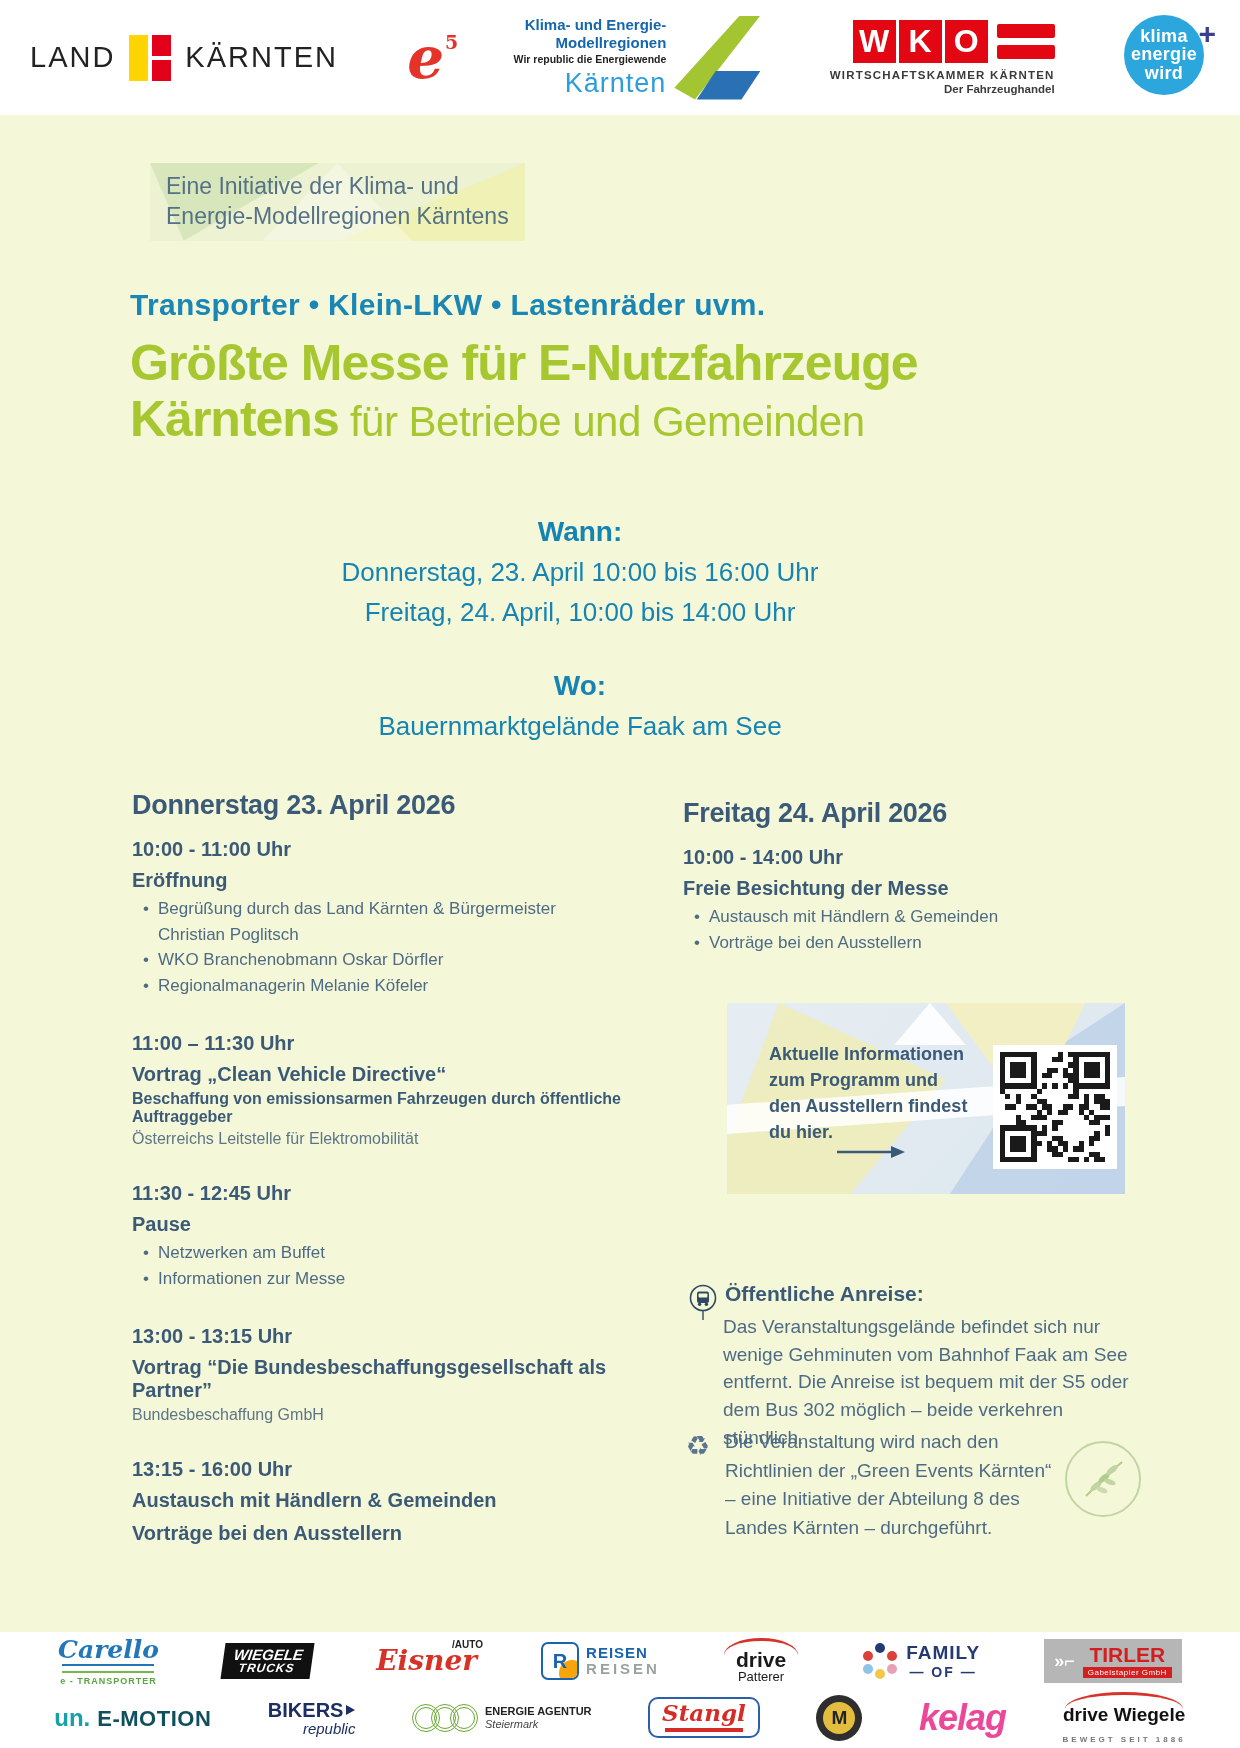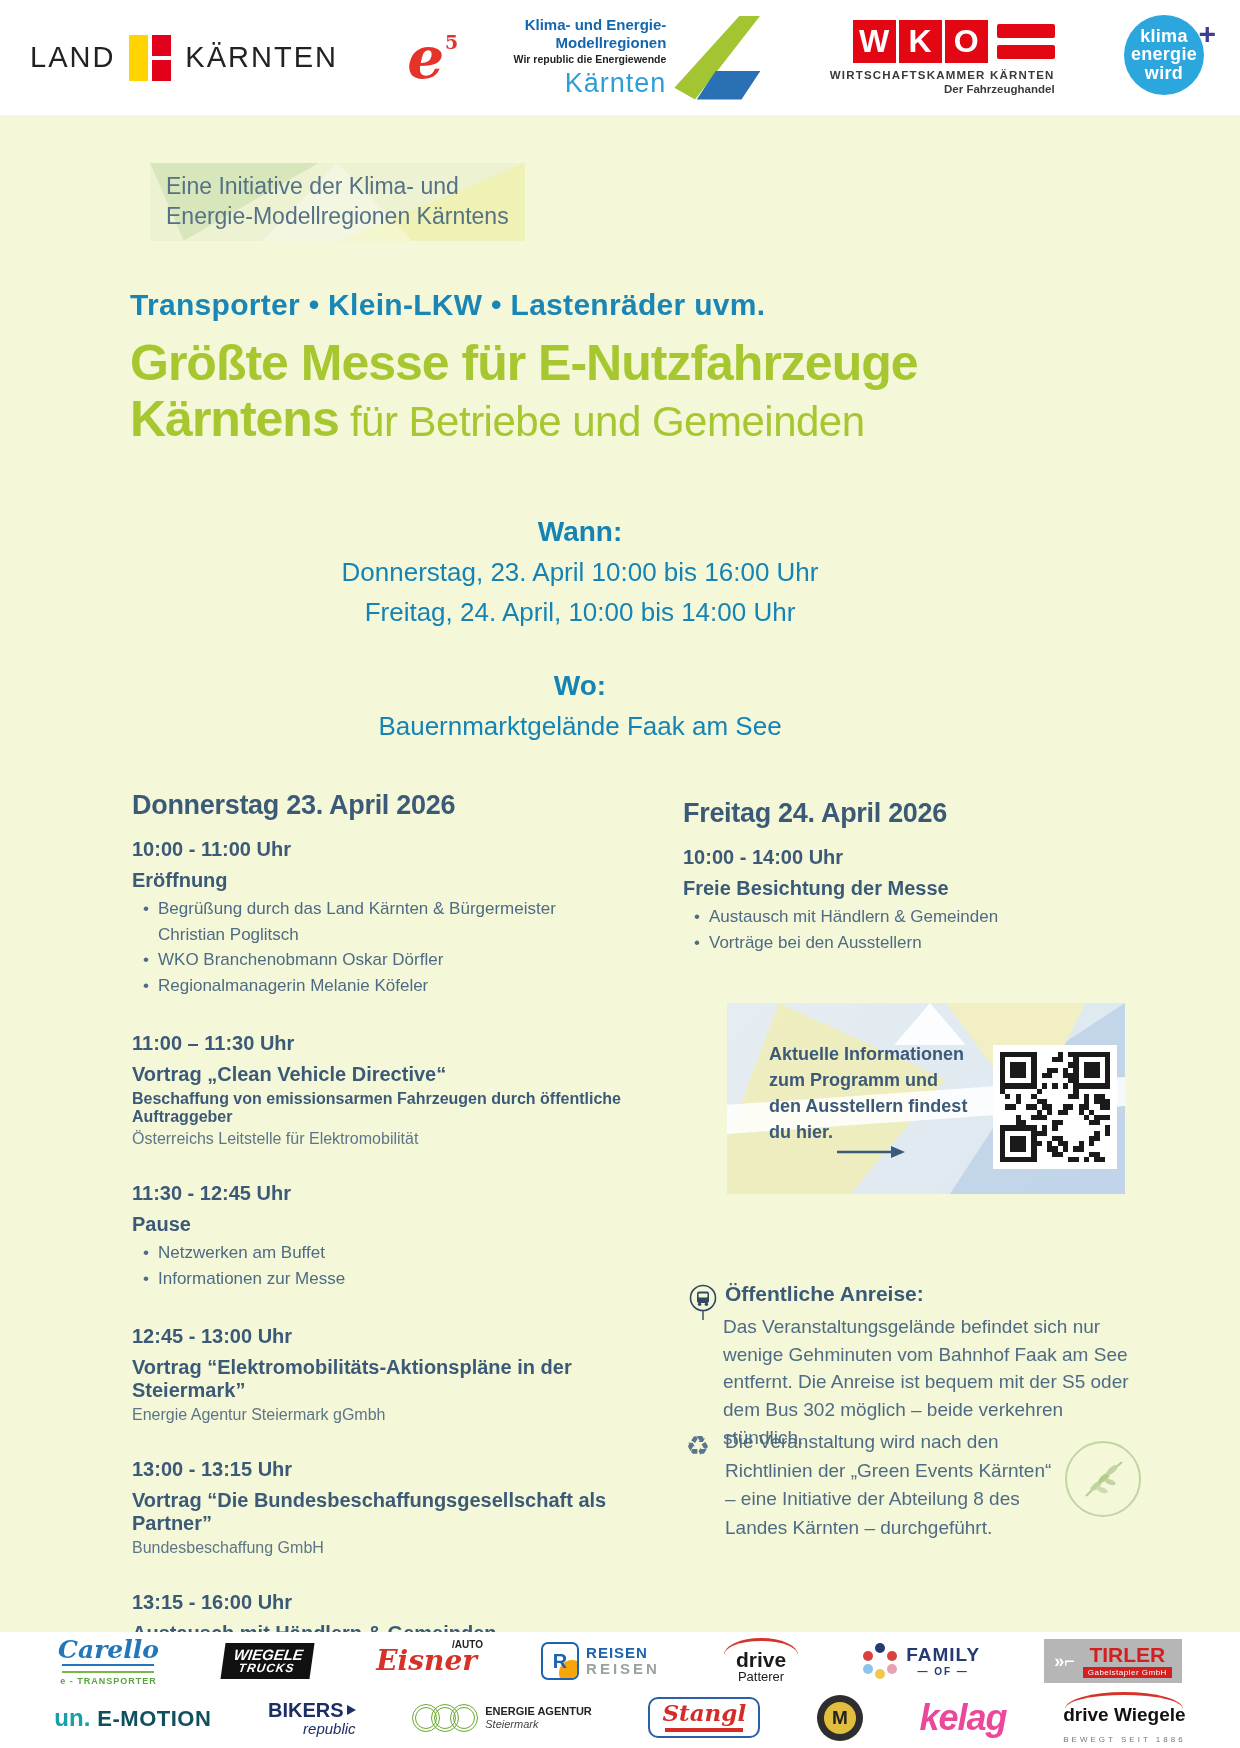--- a/index.html
+++ b/index.html
@@ -122,21 +122,21 @@
   .bacher .ba-1{font-weight:800;font-size:15px;color:#1c63ad;letter-spacing:1px;}
   .bacher .ba-2{font-weight:800;font-size:15px;color:#9aa29f;letter-spacing:3px;}
   .arc{width:74px;height:14px;border-top:3px solid #d6342b;border-radius:50% 50% 0 0/100% 100% 0 0;}
   .patterer .pa-1{font-weight:800;font-size:21px;color:#1a1a1a;line-height:1;margin-top:-6px;}
   .patterer .pa-2{font-size:13px;color:#1a1a1a;line-height:1.1;}
   .family{flex-direction:row;gap:8px;}
   .fa-circle{position:relative;width:36px;height:36px;}
   .fa-circle b{position:absolute;width:10px;height:10px;border-radius:50%;}
   .fa-col{display:flex;flex-direction:column;align-items:center;line-height:1;}
   .fa-1{font-weight:900;font-size:19px;color:#233b72;letter-spacing:1px;}
-  .fa-2{font-size:10px;font-weight:700;color:#233b72;letter-spacing:2px;margin-top:3px;}
+  .fa-2{font-size:14px;font-weight:700;color:#233b72;letter-spacing:2px;margin-top:3px;}
   .tirler{background:#b6b6b6;padding:5px 10px;flex-direction:row;gap:8px;align-items:center;}
   .ti-fork{color:#fff;font-weight:900;font-size:18px;}
   .ti-col{display:flex;flex-direction:column;align-items:center;}
   .ti-1{font-weight:900;font-size:21px;color:#d21f1f;line-height:1;}
   .ti-2{background:#d21f1f;color:#fff;font-size:8px;padding:1px 5px;margin-top:2px;letter-spacing:.5px;}
   .emotion{flex-direction:row;gap:7px;align-items:baseline;}
   .em-un{font-weight:900;font-size:24px;color:#17a0a8;}
   .em-name{font-weight:800;font-size:22px;color:#104f5c;letter-spacing:.5px;}
   .bikers{align-items:flex-start;}
   .bi-row{display:flex;align-items:center;gap:3px;}
@@ -151,21 +151,21 @@
   .ea-1{font-weight:800;font-size:11px;color:#222;}
   .ea-2{font-style:italic;font-size:11px;color:#444;}
   .stangl{border:2px solid #2b5fa8;border-radius:10px;padding:2px 12px 4px;}
   .st-name{font-family:"DejaVu Serif",serif;font-style:italic;font-weight:700;font-size:23px;color:#d62b27;line-height:1.05;}
   .st-bar{width:78px;height:4px;background:#d62b27;margin-top:2px;}
   .mbadge{width:46px;height:46px;border-radius:50%;background:#2e2e2e;display:flex;align-items:center;justify-content:center;}
   .mb-in{width:32px;height:32px;border-radius:50%;background:#e2bd3e;display:flex;align-items:center;justify-content:center;
          font-weight:900;font-size:19px;color:#222;}
   .kelag .ke{font-weight:800;font-size:36px;color:#ec4899;letter-spacing:-1px;font-style:italic;}
   .dwiegele .dw-1{font-weight:800;font-size:19px;color:#111;line-height:1;margin-top:-4px;}
-  .dwiegele .dw-2{font-size:8px;color:#777;letter-spacing:3px;margin-top:11px;}
+  .dwiegele .dw-2{font-size:8px;color:#777;letter-spacing:3px;margin-top:11px;font-weight:bold;}
 </style>
 </head>
 <body>
 
 <div class="page">
 
   <div class="header">
     <div class="logo">
       <span class="lk-word">LAND</span>
       <span class="lk-blocks">
@@ -267,25 +267,20 @@
 
     <div class="slot">
       <div class="time">11:30 - 12:45 Uhr</div>
       <div class="stitle">Pause</div>
       <ul>
         <li>Netzwerken am Buffet</li>
         <li>Informationen zur Messe</li>
       </ul>
     </div>
 
-    <div class="slot">
-      <div class="time">12:45 - 13:00 Uhr</div>
-      <div class="stitle">Vortrag “Elektromobilitäts-Aktionspläne in der Steiermark”</div>
-      <div class="sub">Energie Agentur Steiermark gGmbh</div>
-    </div>
 
     <div class="slot">
       <div class="time">13:00 - 13:15 Uhr</div>
       <div class="stitle">Vortrag “Die Bundesbeschaffungsgesellschaft als Partner”</div>
       <div class="sub">Bundesbeschaffung GmbH</div>
     </div>
 
     <div class="slot">
       <div class="time">13:15 - 16:00 Uhr</div>
       <div class="stitle">Austausch mit Händlern &amp; Gemeinden</div>

